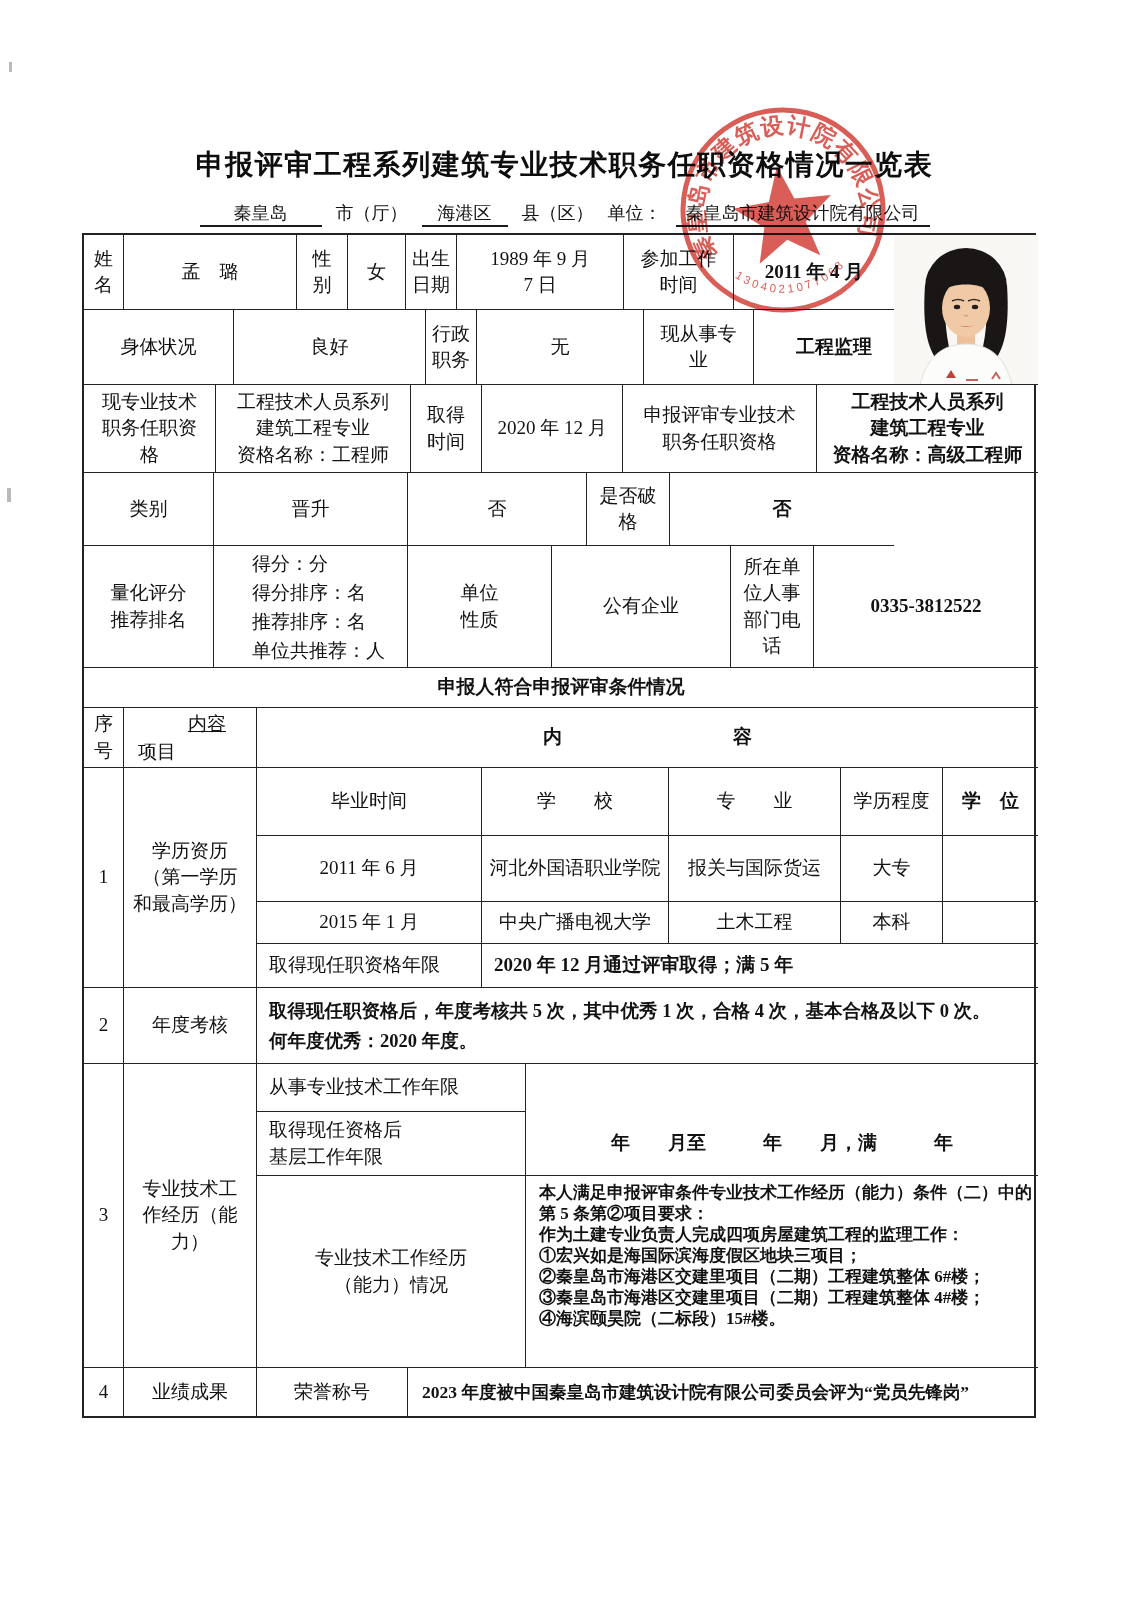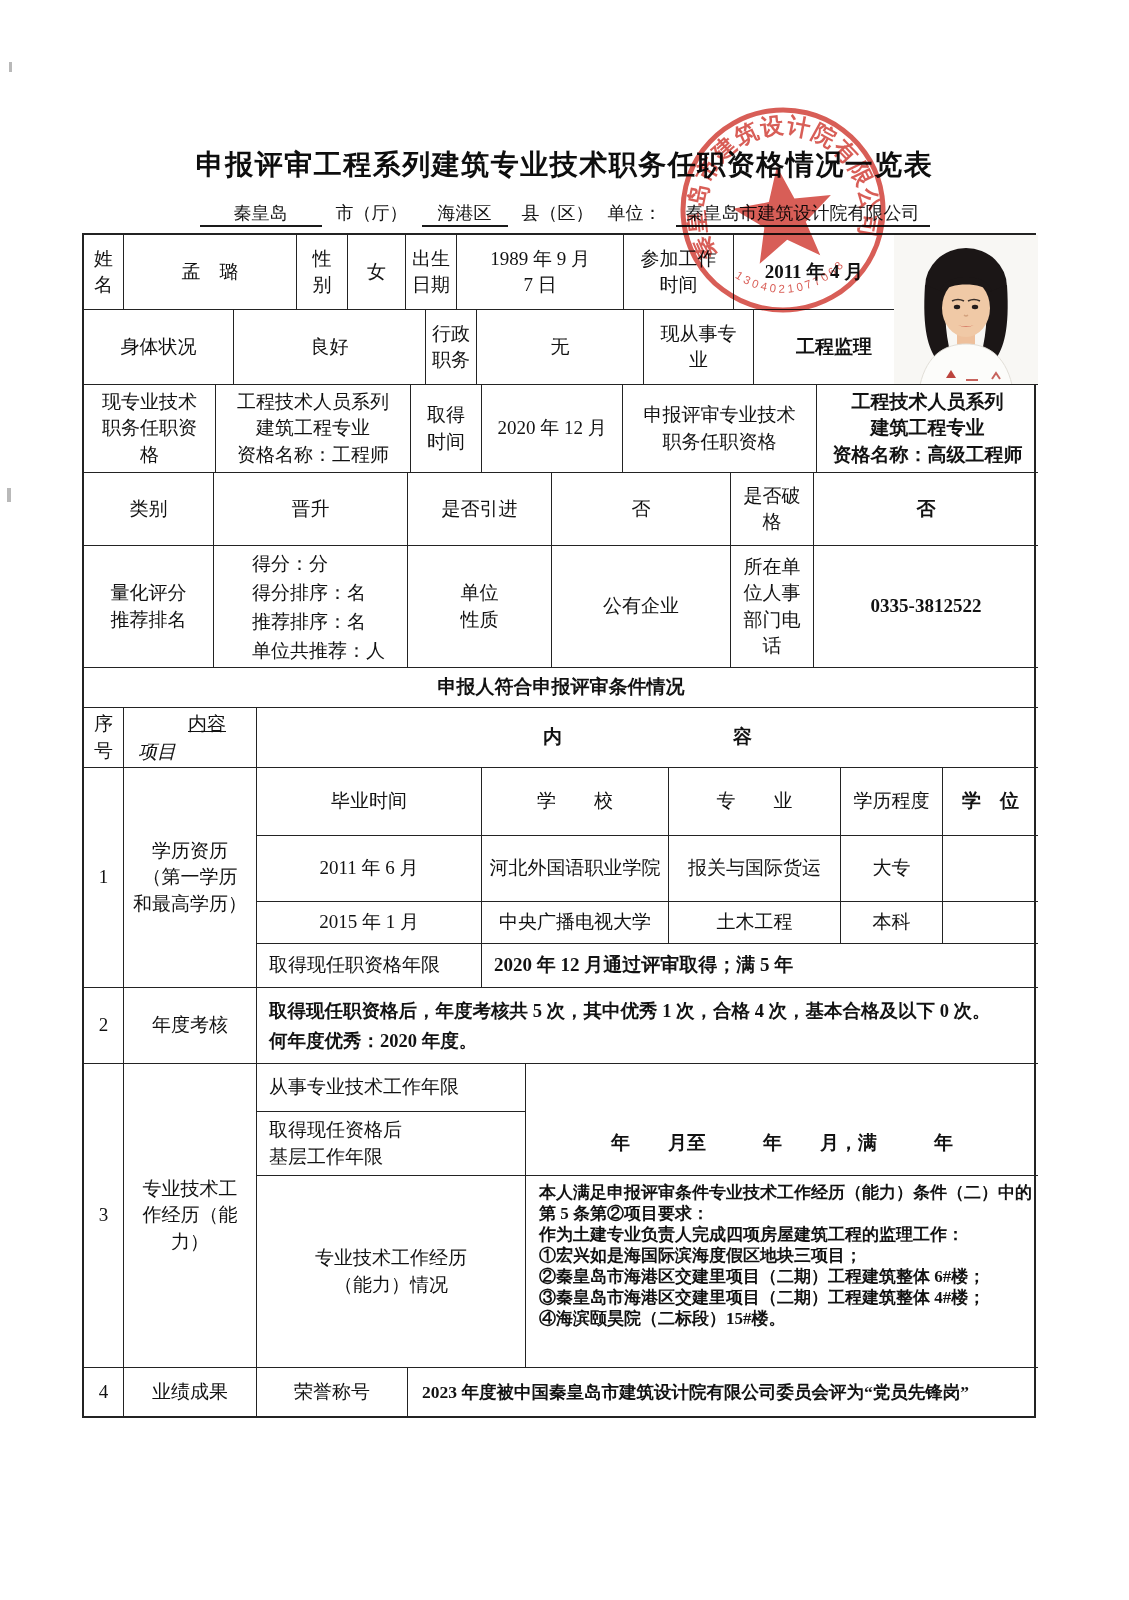--- a/index.html
+++ b/index.html
@@ -39,21 +39,21 @@
     text-align:center;font-size:19px;line-height:1.38;
     white-space:pre-line;overflow:hidden;padding:2px 4px;
   }
   .nbr{border-right:none!important;font-weight:bold;}
   .nbb{border-bottom:none!important;}
   .al{justify-content:flex-start;text-align:left;}
   .c.photo{padding:0;background:#f8f7f4;}
   .rank{line-height:29px;padding-left:38px;}
   .head-split{flex-direction:column;justify-content:center;align-items:stretch;line-height:1.45;}
   .head-split .t1{align-self:center;padding-left:34px;text-decoration:underline;}
-  .head-split .t2{align-self:flex-start;padding-left:10px;font-style:italic;}
+  .head-split .t2{align-self:flex-start;padding-left:10px;}
   .longcell{font-size:17px;line-height:21px;padding:6px 6px 6px 13px;}
   .honor{font-size:17.5px;padding-left:14px;}
 
   .stamp{
     position:absolute;left:668px;top:95px;width:230px;height:230px;
     opacity:0.8;transform:rotate(-8deg);mix-blend-mode:multiply;pointer-events:none;
   }
 </style>
 </head>
 <body>
@@ -130,21 +130,20 @@
     <div class="c" style="width:194px">申报评审专业技术
 职务任职资格</div>
     <div class="c nbr" style="width:221px">工程技术人员系列
 建筑工程专业
 资格名称：高级工程师</div>
   </div>
 
   <div class="row" style="height:73px">
     <div class="c" style="width:130px">类别</div>
     <div class="c" style="width:194px">晋升</div>
-    <div class="c" style="width:144px">是否引进</div>
     <div class="c" style="width:179px">否</div>
     <div class="c" style="width:83px">是否破
 格</div>
     <div class="c nbr" style="width:224px">否</div>
   </div>
 
   <div class="row" style="height:122px">
     <div class="c" style="width:130px">量化评分
 推荐排名</div>
     <div class="c al rank" style="width:194px">得分：分

